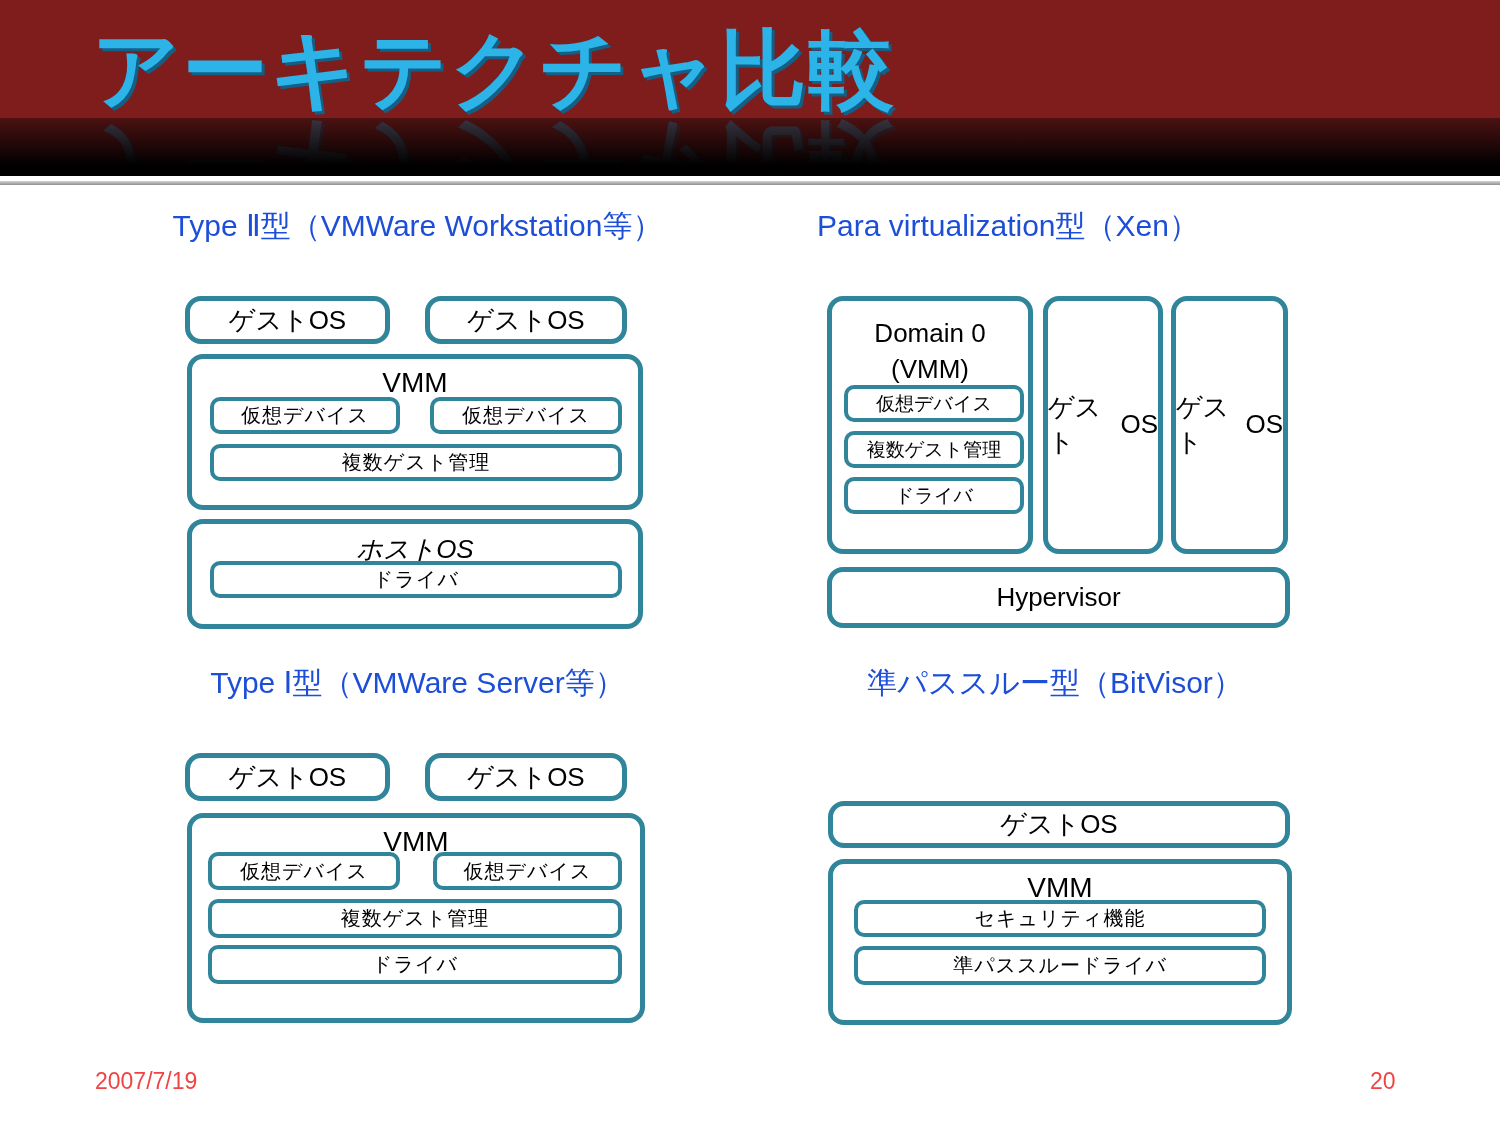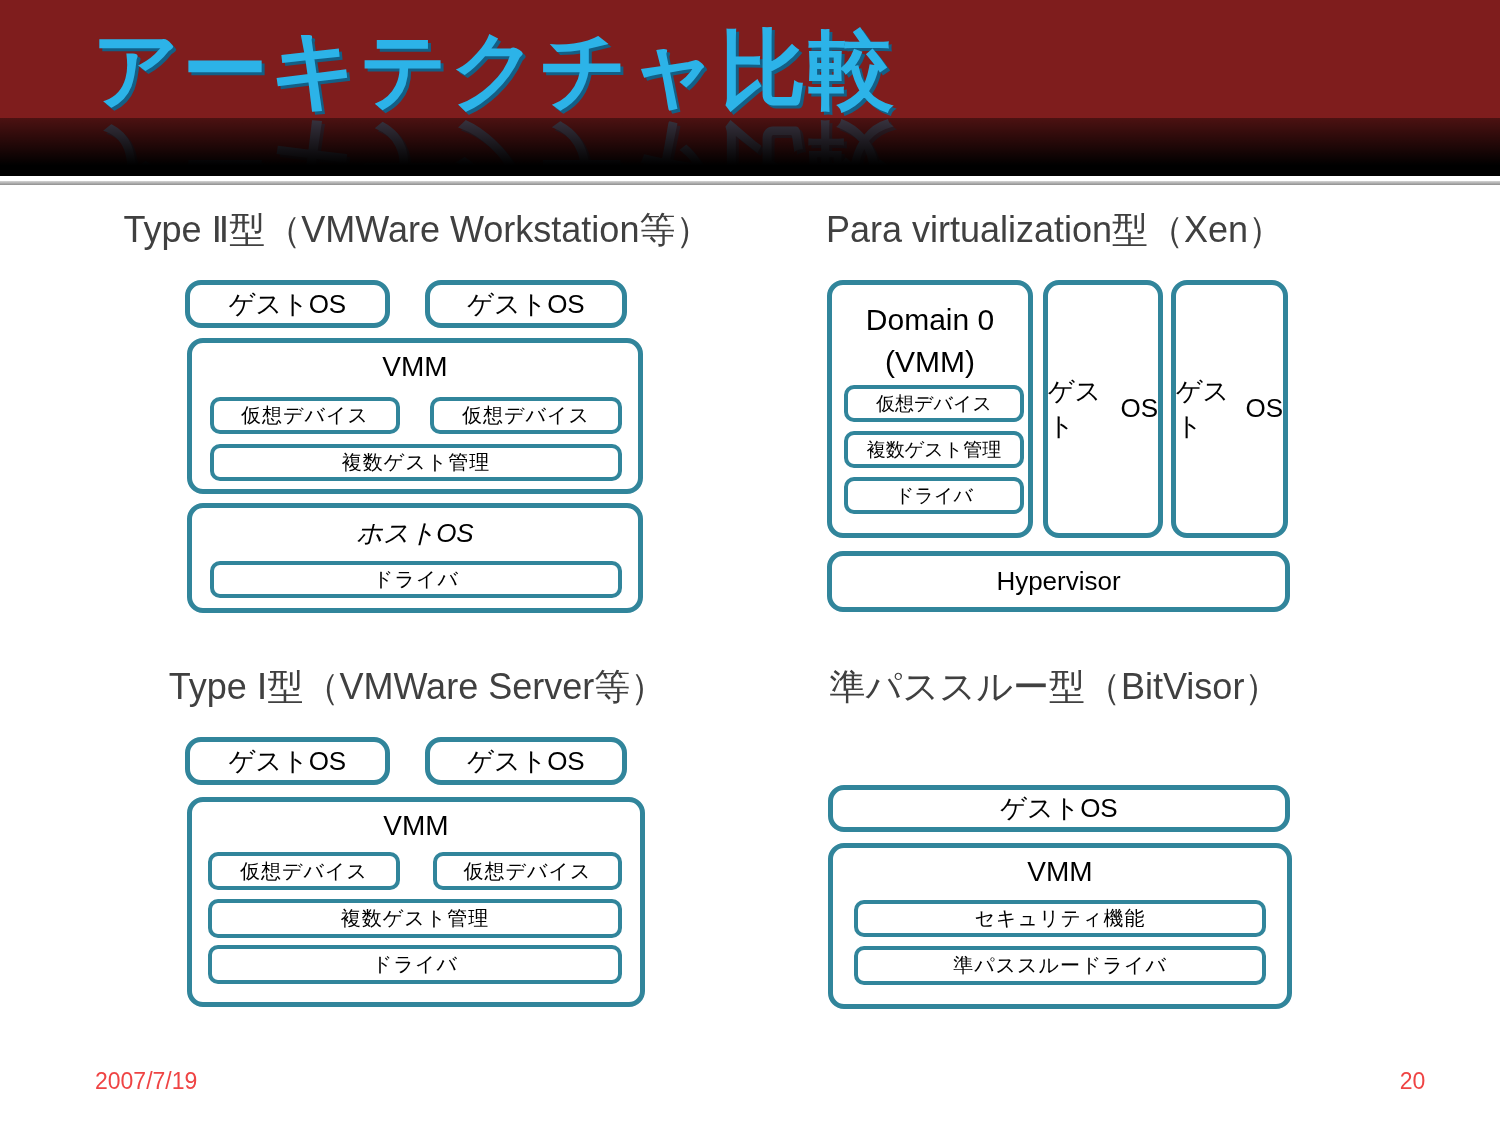--- a/index.html
+++ b/index.html
@@ -22,25 +22,25 @@
   .reflection-fade{
     position:absolute;left:0;top:118px;width:1500px;height:58px;
     background:linear-gradient(to bottom, rgba(0,0,0,.40), #000 82%);
   }
   .divider-line{
     position:absolute;left:0;top:181px;width:1500px;height:4px;
     background:linear-gradient(#d4d4d4,#8f8f8f);
   }
   
   .sec-heading{
-    position:absolute;font-size:36px;color:#404040;text-align:center;white-space:nowrap;
+    position:absolute;font-size:30px;color:#1d4ed8;text-align:center;white-space:nowrap;
   }
   .obox{
     position:absolute;box-sizing:border-box;background:#fff;
-    border:5px solid #31859B;border-radius:16px;
+    border:5px solid #31859B;border-radius:16px;margin-top:16px;
   }
   .obox.center{display:flex;align-items:center;justify-content:center;font-size:26px;color:#000;}
   .obox .cap{display:block;text-align:center;font-size:28px;color:#000;padding-top:8px;}
   .ibox{
     position:absolute;box-sizing:border-box;background:#fff;
     border:4px solid #31859B;border-radius:10px;
     display:flex;align-items:center;justify-content:center;
     font-size:20px;color:#000;letter-spacing:1px;
   }
   .ibox.small{font-size:19px;letter-spacing:0;}
@@ -80,24 +80,24 @@
   <span>複数ゲスト管理</span>
 </div>
 
 <div class="obox" style="left:187px;top:503px;width:456px;height:110px;font-style:italic;">
   <span class="cap" style="font-size:26px;">ホストOS</span>
 </div>
 <div class="ibox" style="left:210px;top:561px;width:412px;height:37px;">
   <span>ドライバ</span>
 </div>
 
-<div class="sec-heading" style="left:805px;top:206px;width:500px;">Para virtualization型（Xen）</div>
+<div class="sec-heading" style="left:758px;top:206px;width:500px;">Para virtualization型（Xen）</div>
 
 <div class="obox" style="left:827px;top:280px;width:206px;height:258px;">
-  <span class="cap" style="font-size:30px;line-height:1.4;padding-top:14px;">
+  <span class="cap" style="font-size:26px;line-height:1.4;padding-top:14px;">
     <span>Domain 0</span><br>
     <span>(VMM)</span>
   </span>
 </div>
 <div class="ibox small" style="left:844px;top:385px;width:180px;height:37px;">
   <span>仮想デバイス</span>
 </div>
 <div class="ibox small" style="left:844px;top:431px;width:180px;height:37px;">
   <span>複数ゲスト管理</span>
 </div>
@@ -153,13 +153,13 @@
   <span class="cap">VMM</span>
 </div>
 <div class="ibox" style="left:854px;top:900px;width:412px;height:37px;">
   <span>セキュリティ機能</span>
 </div>
 <div class="ibox" style="left:854px;top:946px;width:412px;height:39px;">
   <span>準パススルードライバ</span>
 </div>
 
 <div class="footer-text" style="left:95px;top:1068px;">2007/7/19</div>
-<div class="footer-text" style="left:1370px;top:1068px;width:85px;text-align:center;">20</div>
+<div class="footer-text" style="left:1370px;top:1068px;width:85px;text-align:left;">20</div>
 
 </body></html>

